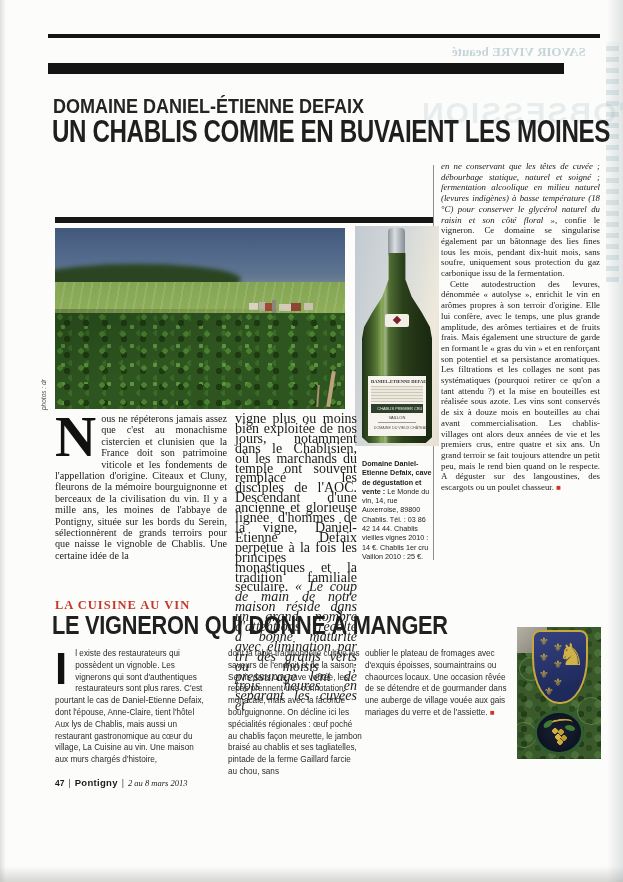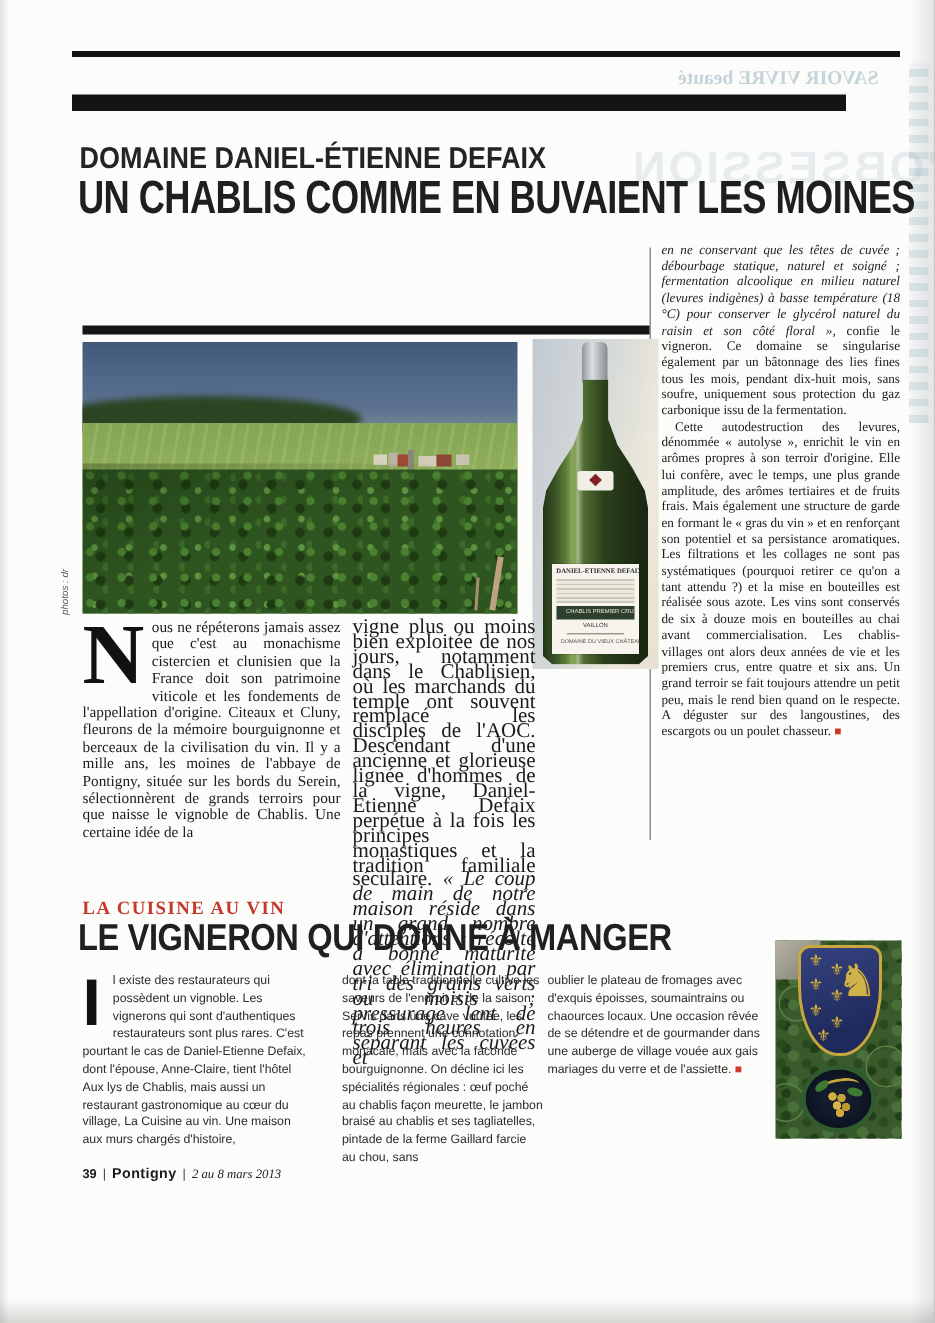--- a/index.html
+++ b/index.html
@@ -181,20 +181,23 @@
     <div class="bt-label">
       <div class="lbl-producer">DANIEL-ETIENNE DEFAIX</div>
       <div class="lbl-etch"></div>
       <div class="lbl-band"><span>CHABLIS PREMIER CRU</span></div>
       <div class="lbl-cru">VAILLON</div>
       <div class="lbl-line"></div>
       <div class="lbl-estate">DOMAINE DU VIEUX CHÂTEAU</div>
     </div>
   </div>
 
+  <div class="abs caption">
+    <b>Domaine Daniel-Etienne Defaix, cave de dégustation et vente : </b><span>Le Monde du vin, 14, rue Auxerroise, 89800 Chablis. Tél. : 03 86 42 14 44. Chablis vieilles vignes 2010 : 14 €. Chablis 1er cru Vaillon 2010 : 25 €.</span>
+  </div>
 
   <div class="abs serif col1a">
     <span class="dropcapN">N</span><span>ous ne répéterons jamais assez que c'est au monachisme cistercien et clunisien que la France doit son patrimoine viticole et les fondements de l'appellation d'origine. Citeaux et Cluny, fleurons de la mémoire bourguignonne et berceaux de la civilisation du vin. Il y a mille ans, les moines de l'abbaye de Pontigny, située sur les bords du Serein, sélectionnèrent de grands terroirs pour que naisse le vignoble de Chablis. Une certaine idée de la</span>
   </div>
   <div class="abs serif col2a">
     <span>vigne plus ou moins bien exploitée de nos jours, notamment dans le Chablisien, où les marchands du temple ont souvent remplacé les disciples de l'AOC. Descendant d'une ancienne et glorieuse lignée d'hommes de la vigne, Daniel-Etienne Defaix perpétue à la fois les principes monastiques et la tradition familiale séculaire. </span><span class="ital">« Le coup de main de notre maison réside dans un grand nombre d'attentions : récolte à bonne maturité avec élimination par tri des grains verts ou moisis ; pressurage lent de trois heures en séparant les cuvées et</span>
   </div>
 
   <div class="abs kicker2">LA CUISINE AU VIN</div>
   <div class="abs headline2">LE VIGNERON QUI DONNE À MANGER</div>
@@ -226,21 +229,21 @@
     </div>
     <div class="em-circle">
       <div class="em-stem"></div>
       <div class="em-grapes"></div>
       <div class="em-leaf" style="left:6px;top:8px;transform:rotate(-20deg);"></div>
       <div class="em-leaf" style="left:28px;top:12px;transform:rotate(30deg);"></div>
     </div>
   </div>
 
   <div class="abs footer">
-    <span class="ft-num">39</span>
+    <span class="ft-num">47</span>
     <span class="ft-sep">|</span>
     <span class="ft-mag">Pontigny</span>
     <span class="ft-sep">|</span>
     <span class="ft-date">2 au 8 mars 2013</span>
   </div>
 
   <div class="abs edge-right"></div>
   <div class="abs edge-bottom"></div>
   <div class="abs edge-left"></div>
 </div>

